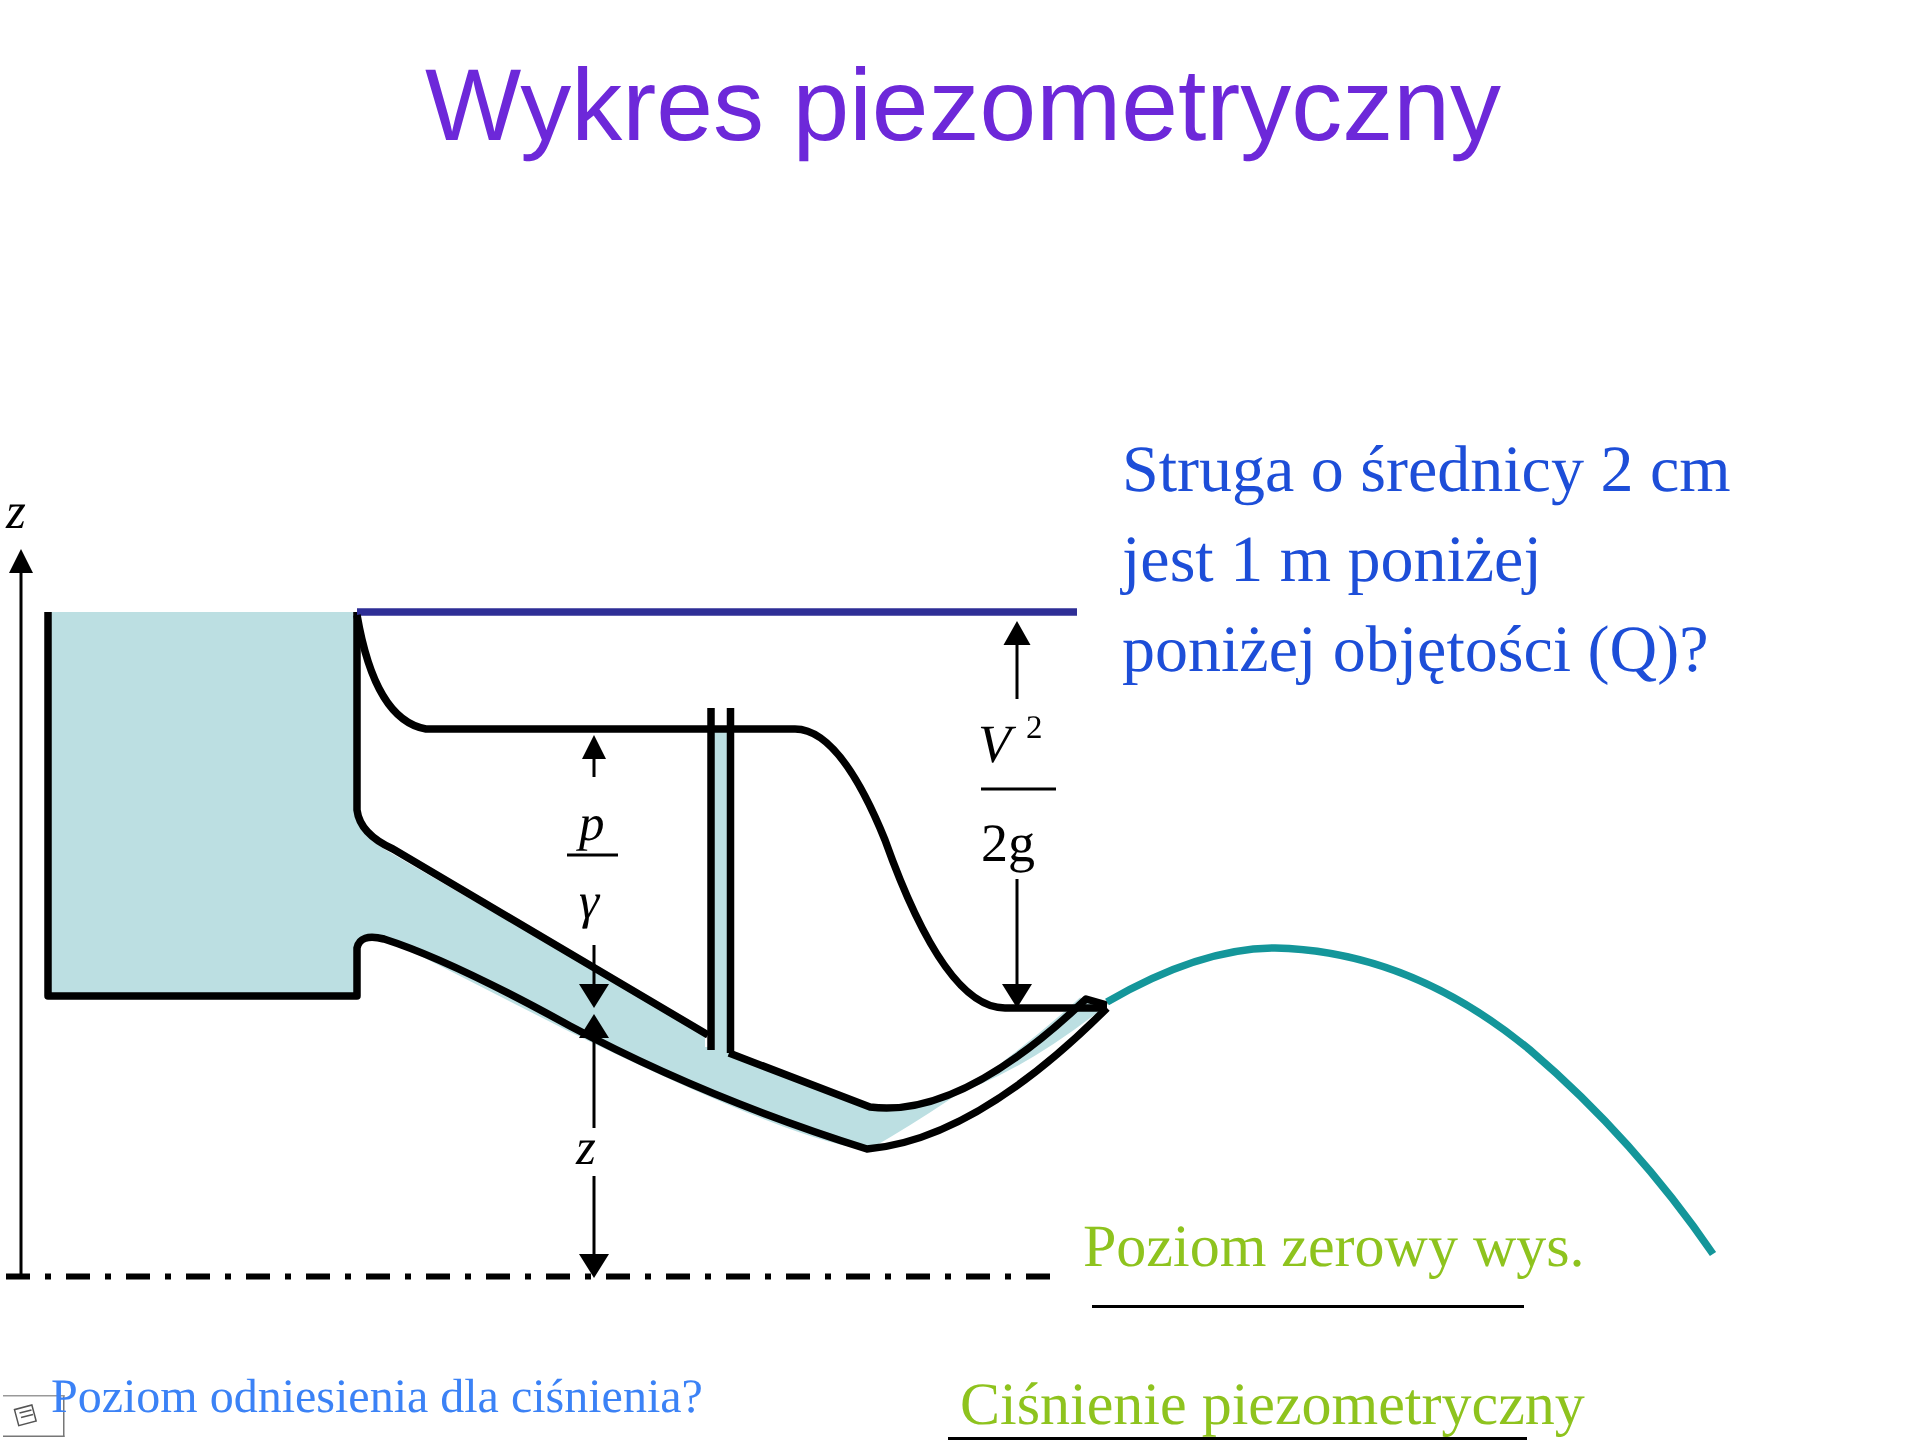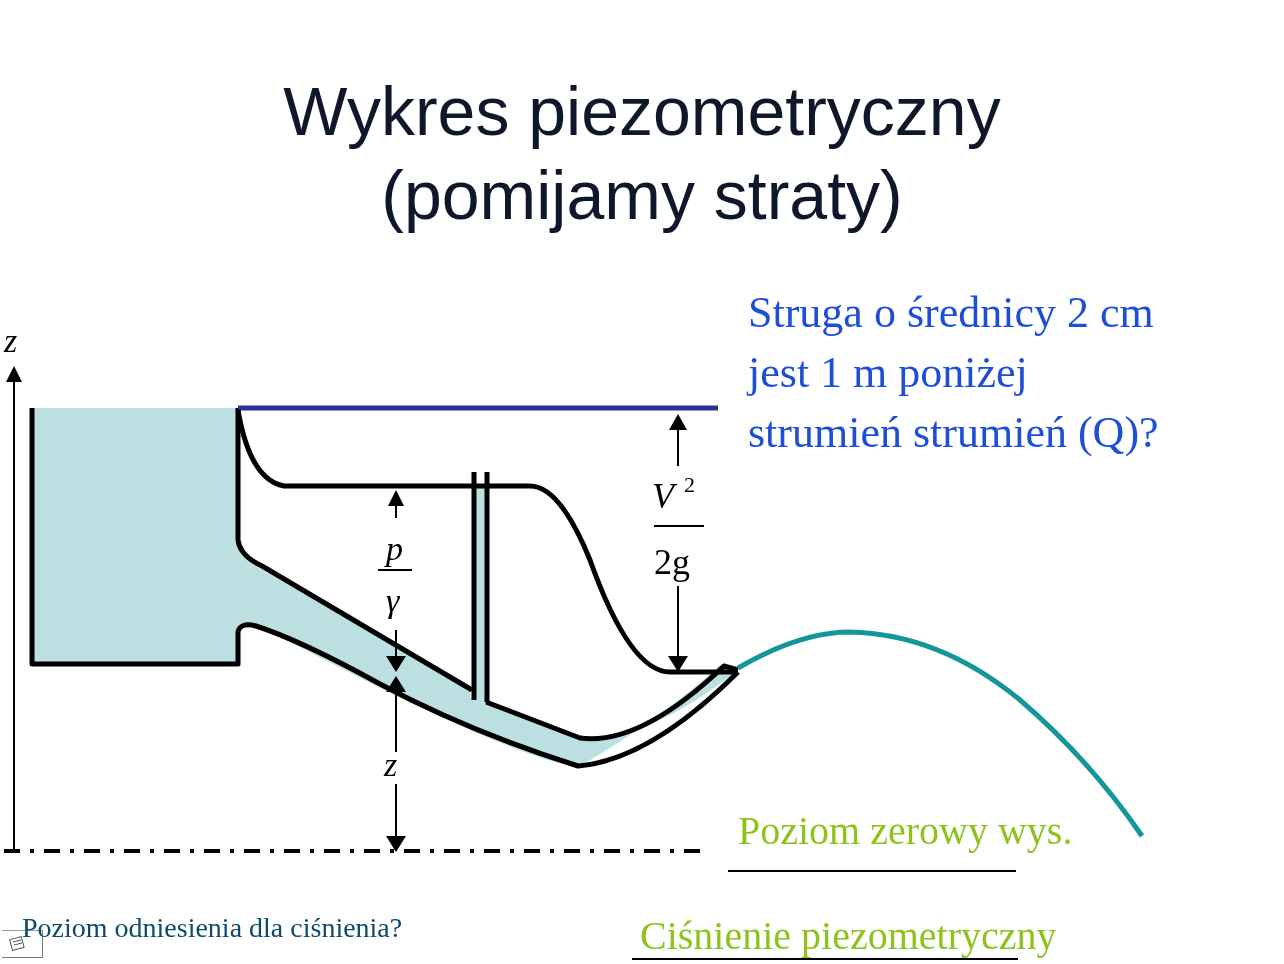--- a/index.html
+++ b/index.html
@@ -1,52 +1,51 @@
 <!DOCTYPE html>
 <html><head>
 <meta charset="utf-8">
 <style>
   html, body { margin: 0; padding: 0; background: #ffffff; }
   body { width: 1284px; height: 964px; position: relative; overflow: hidden; }
   .title {
     position: absolute; left: 0; top: 28px; width: 1284px; text-align: center;
-    font-family: "Liberation Sans", sans-serif; font-size: 68px; line-height: 84px; color: #0f172a; margin-top: 41px;
+    font-family: "Liberation Sans", sans-serif; font-size: 68px; line-height: 84px; color: #6d28d9;
   }
   .question {
     position: absolute; left: 748px; top: 283px; width: 520px;
     font-family: "Liberation Serif", serif; font-size: 44px; line-height: 60px; color: #1d4ed8;
   }
   .question .qline { display: block; white-space: nowrap; }
   svg.diagram { position: absolute; left: 0; top: 0; }
   .zero-label {
-    position: absolute; left: 738px; top: 807px;
+    position: absolute; left: 722px; top: 807px;
     font-family: "Liberation Serif", serif; font-size: 40px; color: #8ec31e; white-space: nowrap;
   }
   .zero-underline { position: absolute; left: 728px; top: 870px; width: 288px; height: 2px; background: #000; }
   .bottom-q {
-    position: absolute; left: 22px; top: 912px;
-    font-family: "Liberation Serif", serif; font-size: 28px; color: #0c4a6e; white-space: nowrap;
+    position: absolute; left: 34px; top: 912px;
+    font-family: "Liberation Serif", serif; font-size: 32px; color: #3b82f6; white-space: nowrap;
   }
   .answer {
     position: absolute; left: 640px; top: 912px;
     font-family: "Liberation Serif", serif; font-size: 40px; color: #8ec31e; white-space: nowrap;
   }
   .answer-underline { position: absolute; left: 632px; top: 958px; width: 386px; height: 2px; background: #000; }
   .note-icon {
     position: absolute; left: 2px; top: 930px; width: 40px; height: 26px;
     border: 1px solid #777; border-left: none; border-top: 1px solid #999; background: #fff;
   }
   .math { font-family: "Liberation Serif", serif; font-style: italic; }
 </style>
 </head>
 <body>
 
 <div class="title">
   <div>Wykres piezometryczny</div>
-  <div>(pomijamy straty)</div>
 </div>
 
 <svg class="diagram" width="1284" height="964" viewBox="0 0 1284 964">
   <defs>
     <marker id="ah" markerWidth="10" markerHeight="10" refX="5" refY="5" orient="auto-start-reverse" markerUnits="userSpaceOnUse">
       <path d="M0,0 L10,5 L0,10 z" fill="#000"></path>
     </marker>
   </defs>
 
   <g>
@@ -101,21 +100,21 @@
     <line x1="678" y1="586" x2="678" y2="656" stroke="#000" stroke-width="2"></line>
     <path d="M668,656 L678,672 L688,656 z" fill="#000"></path>
   </g>
 
   <path d="M738,668 Q800,632 850,632 Q940,634 1020,700 Q1090,760 1142,836" fill="none" stroke="#14969a" stroke-width="5"></path>
 </svg>
 
 <div class="question">
   <span class="qline">Struga o średnicy 2 cm</span>
   <span class="qline">jest 1 m poniżej</span>
-  <span class="qline">strumień strumień (Q)?</span>
+  <span class="qline">poniżej objętości (Q)?</span>
 </div>
 
 <div class="zero-label">Poziom zerowy wys.</div>
 <div class="zero-underline"></div>
 
 <div class="note-icon">
   <svg width="20" height="18" viewBox="0 0 20 18" style="position:absolute;left:6px;top:4px">
     <rect x="3" y="3" width="12" height="11" fill="#fff" stroke="#555" stroke-width="1" transform="rotate(-15 9 9)"></rect>
     <line x1="5" y1="7" x2="13" y2="5" stroke="#555" stroke-width="1"></line>
     <line x1="6" y1="10" x2="14" y2="8" stroke="#555" stroke-width="1"></line>

